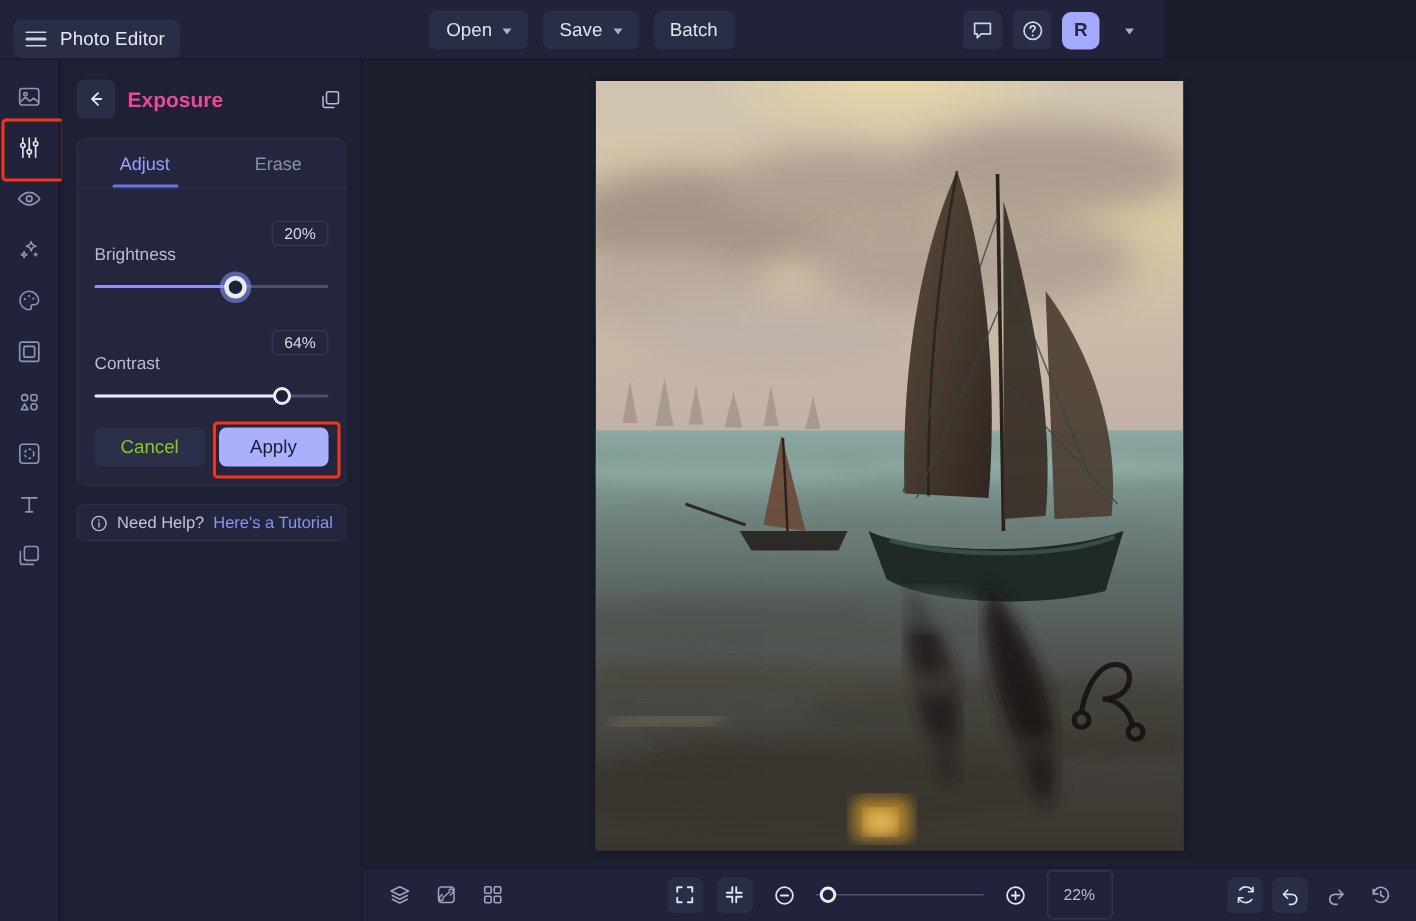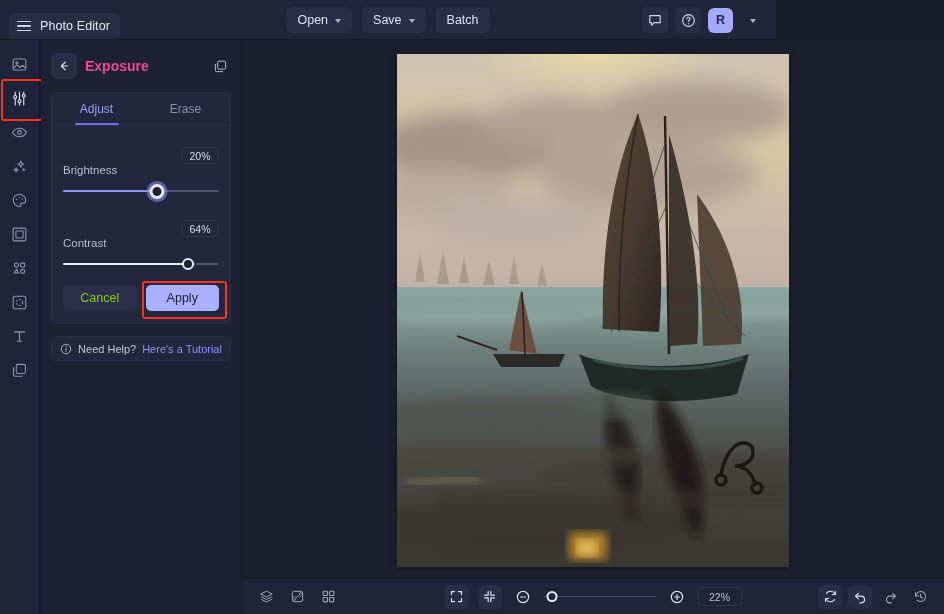--- a/index.html
+++ b/index.html
@@ -223,21 +223,21 @@
     position: absolute; left: 0; right: 0; top: 6px; height: 1.6px;
     background: #4d5270; border-radius: 2px;
   }
   .zoomtrack .zthumb {
     position: absolute; top: 1px; left: 8px;
     width: 11px; height: 11px; border-radius: 50%;
     background: #20233a; border: 2.2px solid #e9ebf5;
     transform: translateX(-50%);
   }
   .zoomval {
-    min-width: 44px; height: 19px; padding: 0 8px;
+    min-width: 44px; height: 33px; padding: 0 8px;
     border: 1px solid #33374f; border-radius: 4px;
     color: #b9bed4; font-size: 10.5px;
     display: flex; align-items: center; justify-content: center;
   }
   svg { display: block; }
 </style>
 </head>
 <body>
 
 <div class="topbar">

